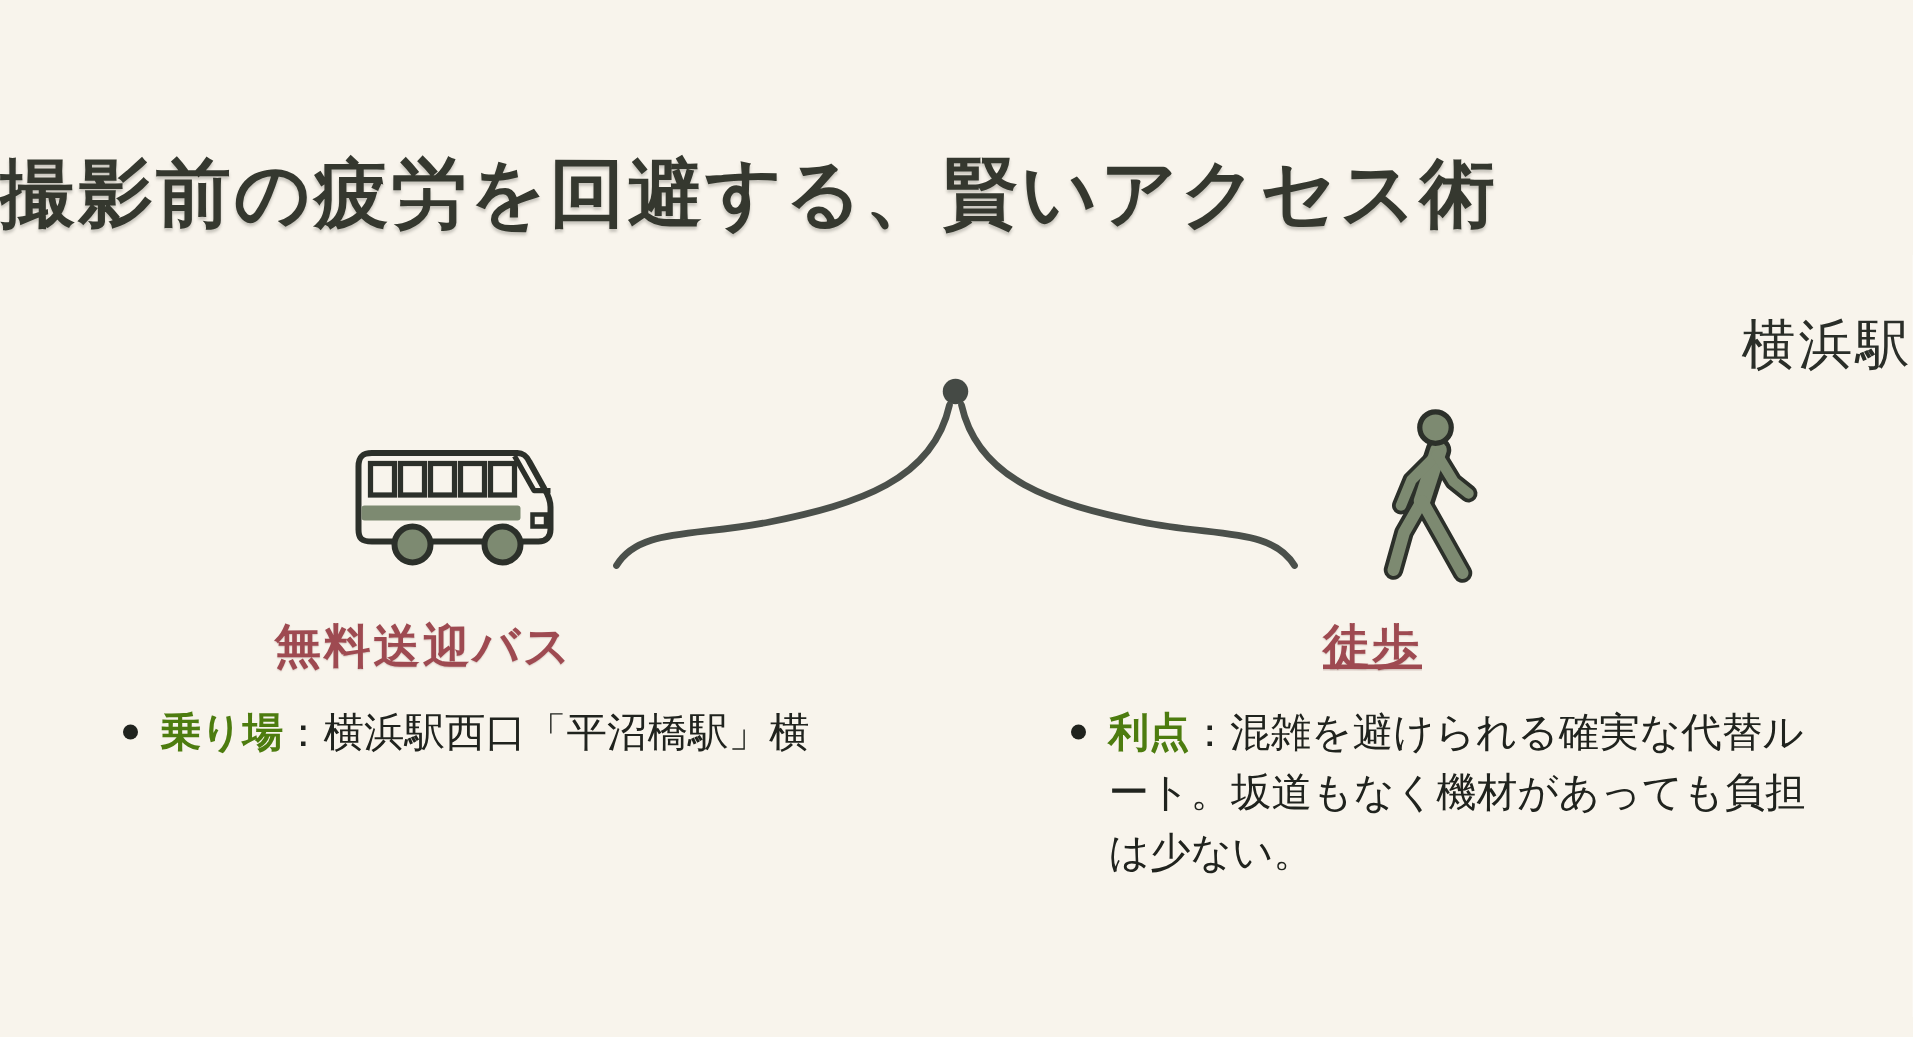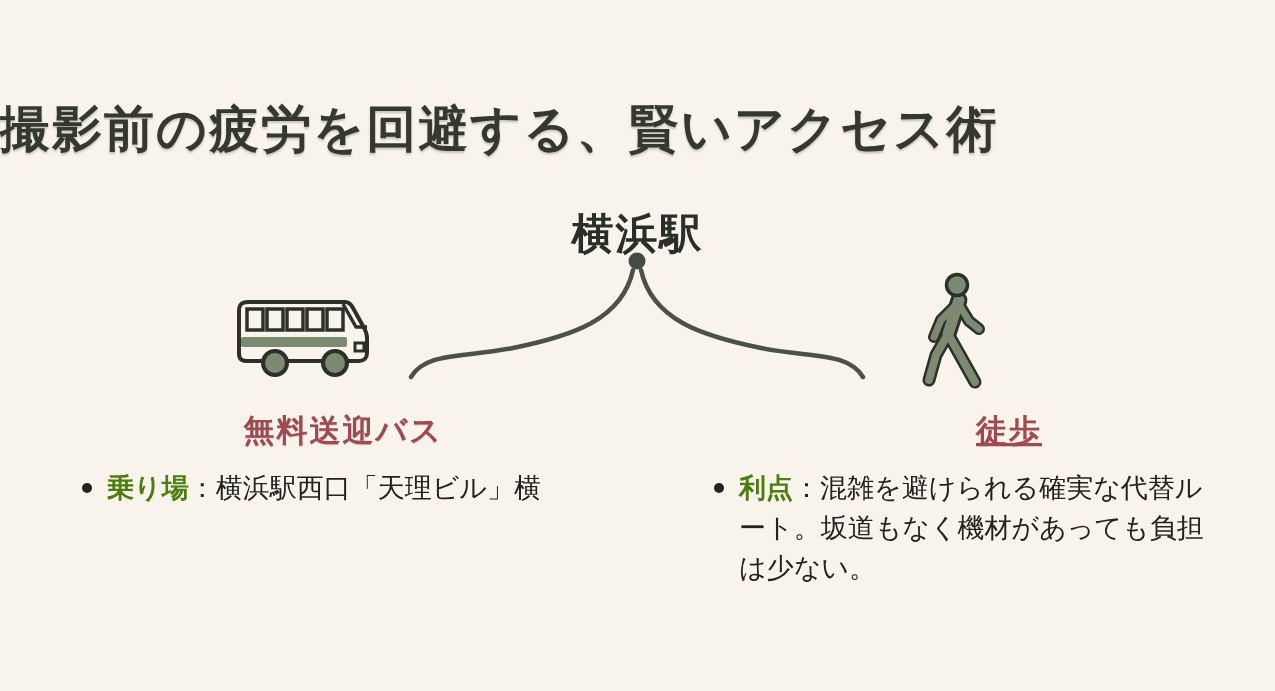--- a/index.html
+++ b/index.html
@@ -26,23 +26,23 @@
     letter-spacing: 2px;
     color: #35382f;
     text-shadow: 0 2px 2px rgba(60,60,50,0.25);
   }
   
   .station-label {
     position: absolute;
     top: 206px;
     left: 0;
     width: 100%;
-    text-align: center;
-    font-size: 42px;
-    font-weight: 700;
+    text-align: right;
+    font-size: 36px;
+    font-weight: 400;
     color: #2a2e28;
     letter-spacing: 2px;
   }
   .connector-svg {
     position: absolute;
     top: 0;
     left: 0;
   }
   
   .bus-icon-wrap {
@@ -59,21 +59,21 @@
     width: 80px;
     height: 126px;
   }
   
   .branch-heading {
     position: absolute;
     font-size: 31px;
     font-weight: 700;
     color: #9e4a51;
     letter-spacing: 2px;
-    text-align: right;
+    text-align: left;
     text-shadow: 0 1px 1px rgba(90,30,30,0.2);
   }
   .branch-heading.bus {
     left: 183px;
     top: 410px;
     width: 260px;
   }
   .branch-heading.walk {
     left: 882px;
     top: 410px;
@@ -169,21 +169,21 @@
 
       <circle cx="42" cy="15" r="10.5" fill="#7d8a71" stroke="#2c302a" stroke-width="3.5"></circle>
     </svg>
   </div>
 
   <div class="branch-heading bus">無料送迎バス</div>
   <div class="branch-heading walk">徒歩</div>
 
   <div class="bullet-col left">
     <div class="bullet-item">
-      <span class="term">乗り場</span><span>：横浜駅西口「天理ビル」横</span>
+      <span class="term">乗り場</span><span>：横浜駅西口「平沼橋駅」横</span>
     </div>
   </div>
 
   <div class="bullet-col right">
     <div class="bullet-item">
       <span class="term">利点</span><span>：混雑を避けられる確実な代替ルート。坂道もなく機材があっても負担は少ない。</span>
     </div>
   </div>
 
 </div>

